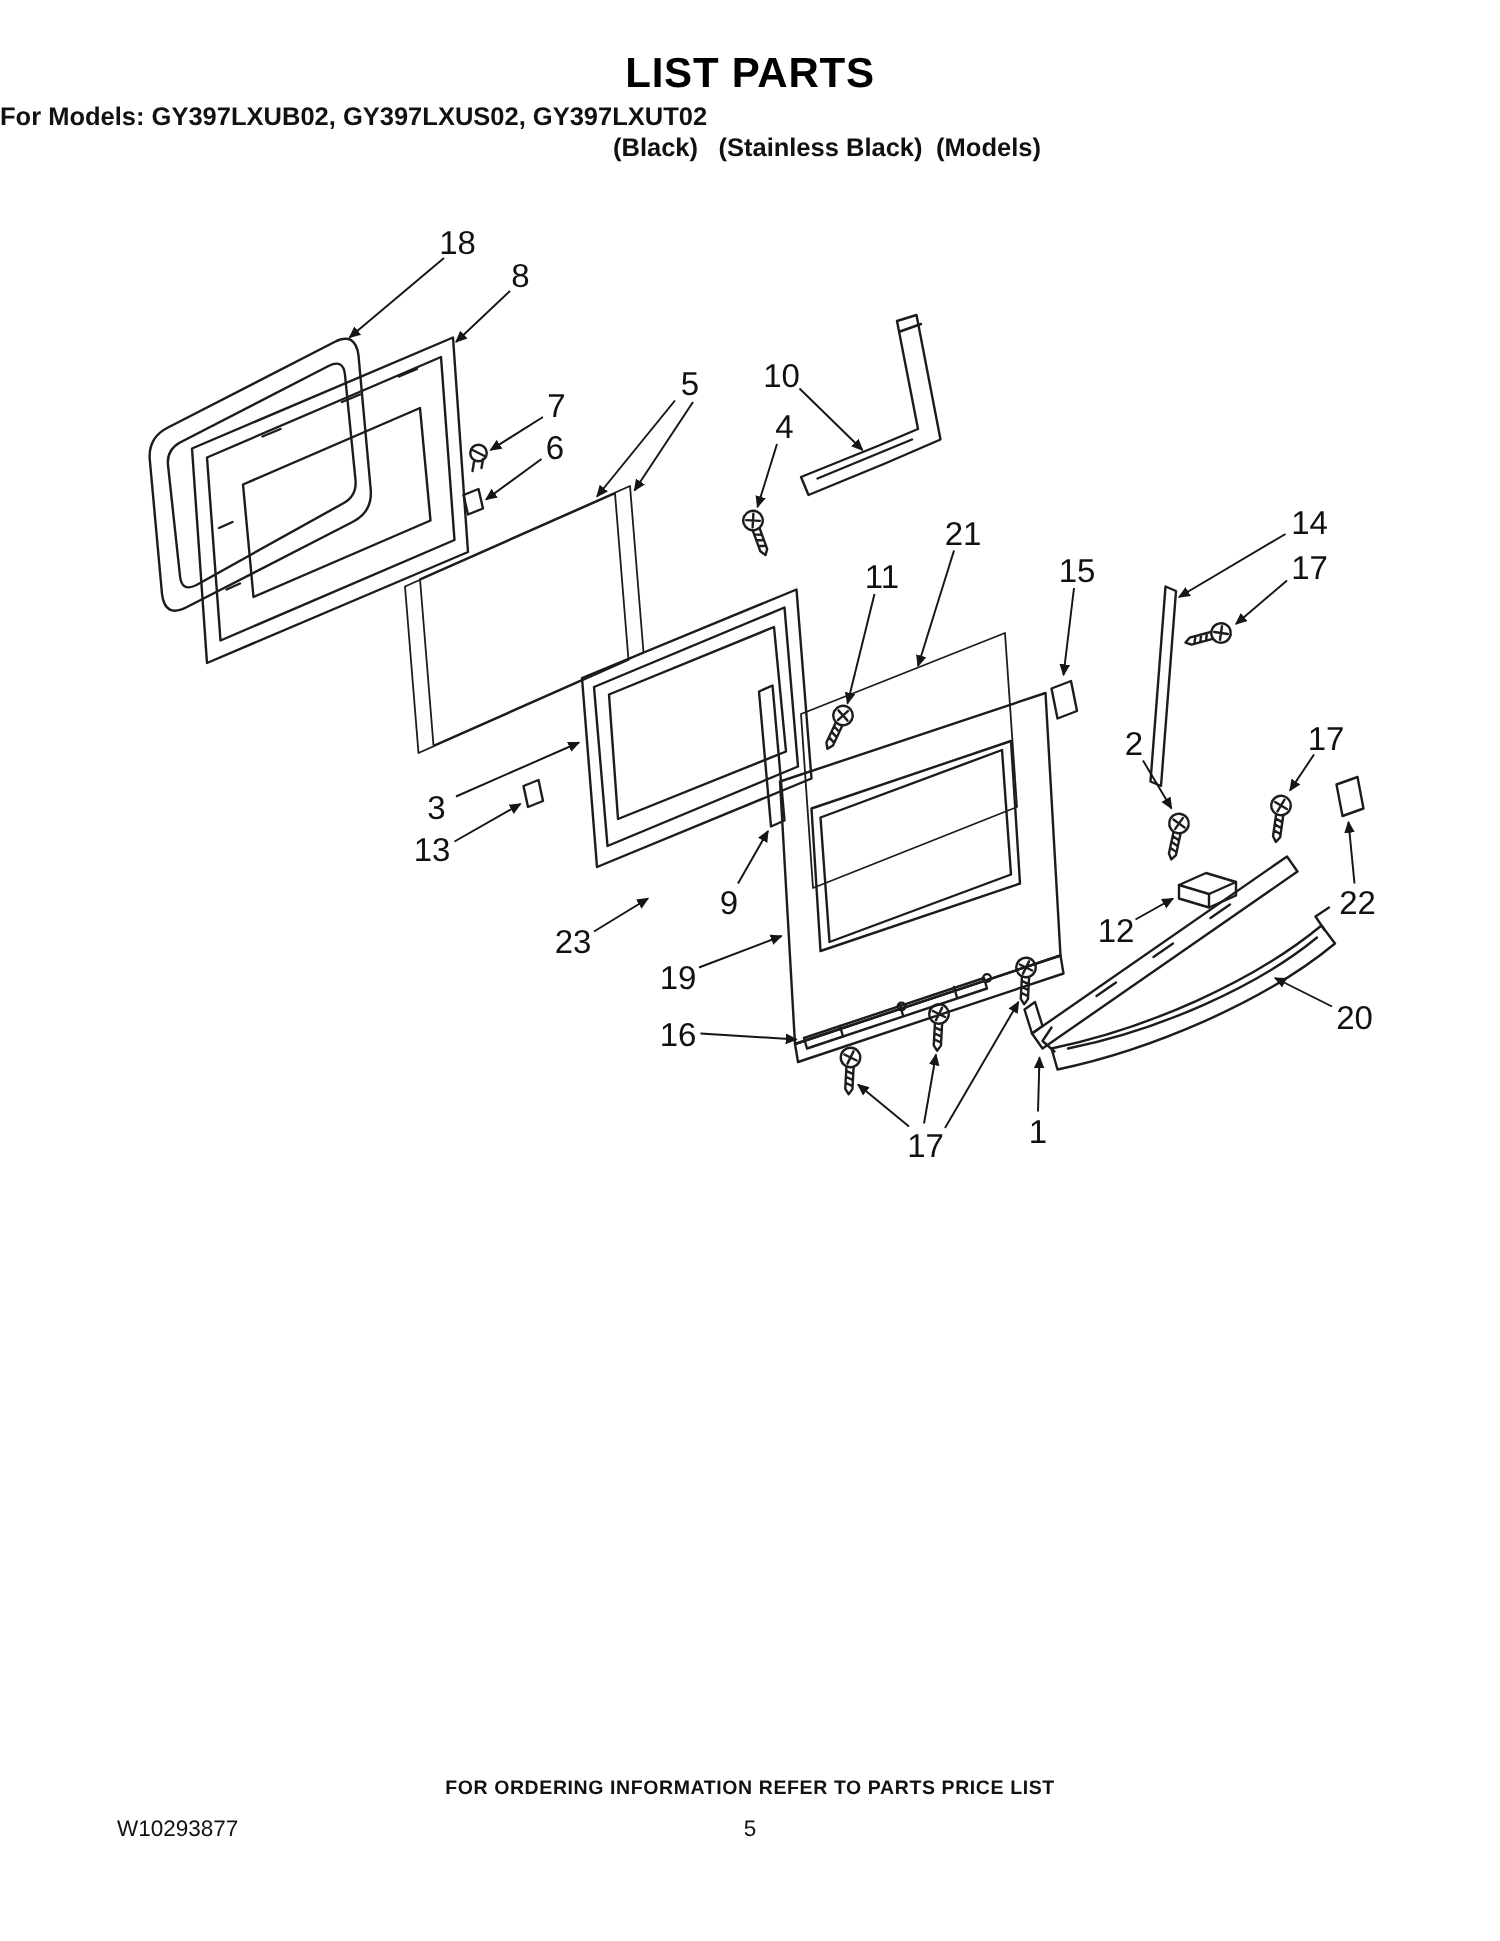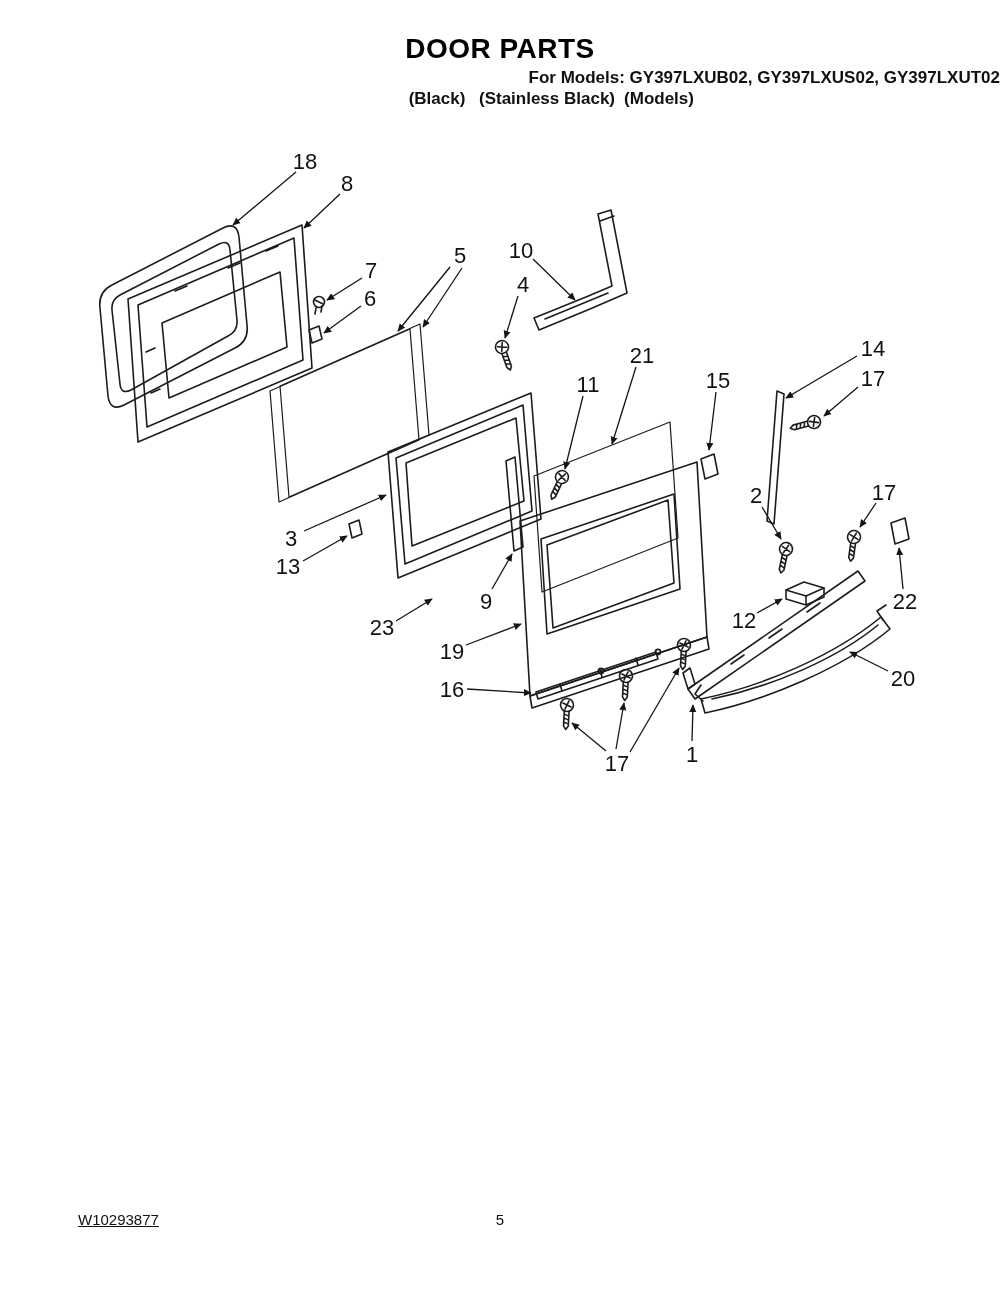--- a/index.html
+++ b/index.html
@@ -3,32 +3,32 @@
 <meta charset="utf-8">
 <style>
   * { margin:0; padding:0; box-sizing:border-box; }
   html,body { background:#ffffff; }
   body { width:1000px; height:1294px; font-family:"Liberation Sans", sans-serif; color:#111; }
   .page { position:relative; width:1000px; height:1294px; background:#fff; overflow:hidden; }
   .diagram-svg { position:absolute; left:0; top:0; }
 
   .title { position:absolute; top:33px; left:0; width:100%; text-align:center;
            font-size:28px; font-weight:bold; color:#000; letter-spacing:0.5px; }
-  .models { position:absolute; top:68px; left:0; width:100%; text-align:right;
+  .models { position:absolute; top:68px; left:0; width:100%; text-align:left;
             font-size:17px; font-weight:bold; }
   .finishes { position:absolute; top:89px; left:0; width:100%; height:22px;
               font-size:17px; font-weight:bold; }
   .finish { position:absolute; transform:translateX(-50%); white-space:nowrap; }
   .f-black   { left:437px; }
   .f-ss      { left:547px; }
   .f-biscuit { left:659px; }
 
   .footer-note { position:absolute; top:1184px; left:0; width:100%; text-align:center;
                  font-size:13px; font-weight:bold; letter-spacing:0.4px; }
-  .doc-number  { position:absolute; top:1211px; left:78px; font-size:15px;text-decoration:underline; }
+  .doc-number  { position:absolute; top:1211px; left:78px; font-size:15px; }
   .page-number { position:absolute; top:1211px; left:0; width:100%; text-align:center; font-size:15px; }
 
   .part { fill:none; stroke:#1c1c1c; stroke-width:1.6; stroke-linejoin:round; stroke-linecap:round; }
   .part.thin { stroke-width:1.2; }
   .callout-line { stroke:#151515; stroke-width:1.3; }
   .callout-label { font-family:"Liberation Sans", sans-serif; font-size:22px; fill:#111;
                    text-anchor:middle; }
 </style>
 </head>
 <body>
@@ -201,23 +201,24 @@
         <line x1="616" y1="749" x2="624" y2="703" class="callout-line" marker-end="url(#arrowhead)"></line>
         <line x1="630" y1="752" x2="679" y2="668" class="callout-line" marker-end="url(#arrowhead)"></line>
         <text x="617" y="771" class="callout-label">17</text>
         <line x1="692" y1="741" x2="693" y2="705" class="callout-line" marker-end="url(#arrowhead)"></line>
         <text x="692" y="762" class="callout-label">1</text>
         <line x1="888" y1="671" x2="850" y2="652" class="callout-line" marker-end="url(#arrowhead)"></line>
         <text x="903" y="686" class="callout-label">20</text>
       </g>
   </svg>
 
-  <div class="title">DOOR PARTS</div>
+  <div class="title">LIST PARTS</div>
   <div class="models">For Models: GY397LXUB02, GY397LXUS02, GY397LXUT02</div>
   <div class="finishes">
     <span class="finish f-black">(Black)</span>
     <span class="finish f-ss">(Stainless Black)</span>
     <span class="finish f-biscuit">(Models)</span>
   </div>
 
+  <div class="footer-note">FOR ORDERING INFORMATION REFER TO PARTS PRICE LIST</div>
   <div class="doc-number">W10293877</div>
   <div class="page-number">5</div>
 </div>
 
 </body></html>

